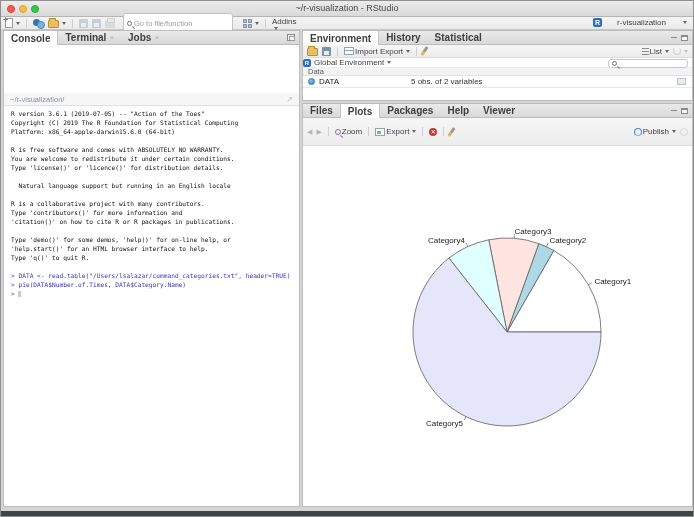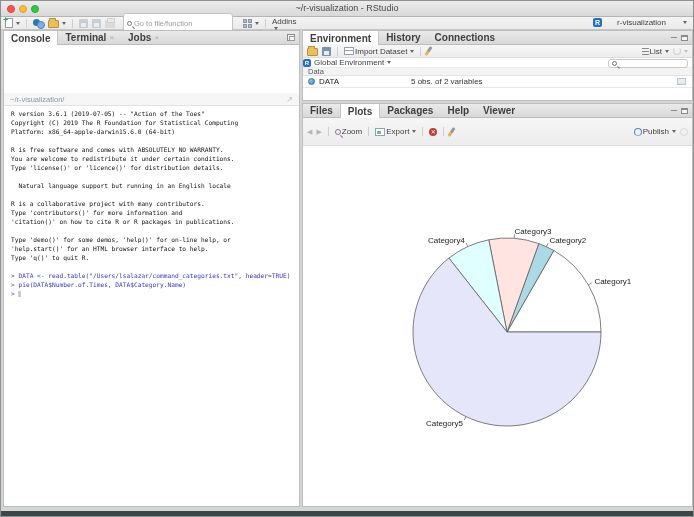--- a/index.html
+++ b/index.html
@@ -215,38 +215,38 @@
 
   <div class="pane pane-env">
     <div class="tabbar">
       <span class="tab active">
         <span>Environment</span>
       </span>
       <span class="tab">
         <span>History</span>
       </span>
       <span class="tab">
-        <span>Connections</span>
+        <span>Statistical</span>
       </span>
       <span class="tab-right">
         <span class="ic-min"></span>
         <span class="ic-max"></span>
       </span>
     </div>
     <div class="env-toolbar">
       <span class="tb-btn">
         <span class="ic-folder"></span>
       </span>
       <span class="tb-btn">
         <span class="ic-save"></span>
       </span>
       <span class="tb-sep"></span>
       <span class="tb-btn">
         <span class="ic-import"></span>
-        <span>Import Dataset</span>
+        <span>Import Export</span>
         <span class="caret"></span>
       </span>
       <span class="tb-sep"></span>
       <span class="tb-btn">
         <span class="ic-broom"></span>
       </span>
       <span class="spacer"></span>
       <span class="tb-btn">
         <span class="ic-list">
             <span></span>

